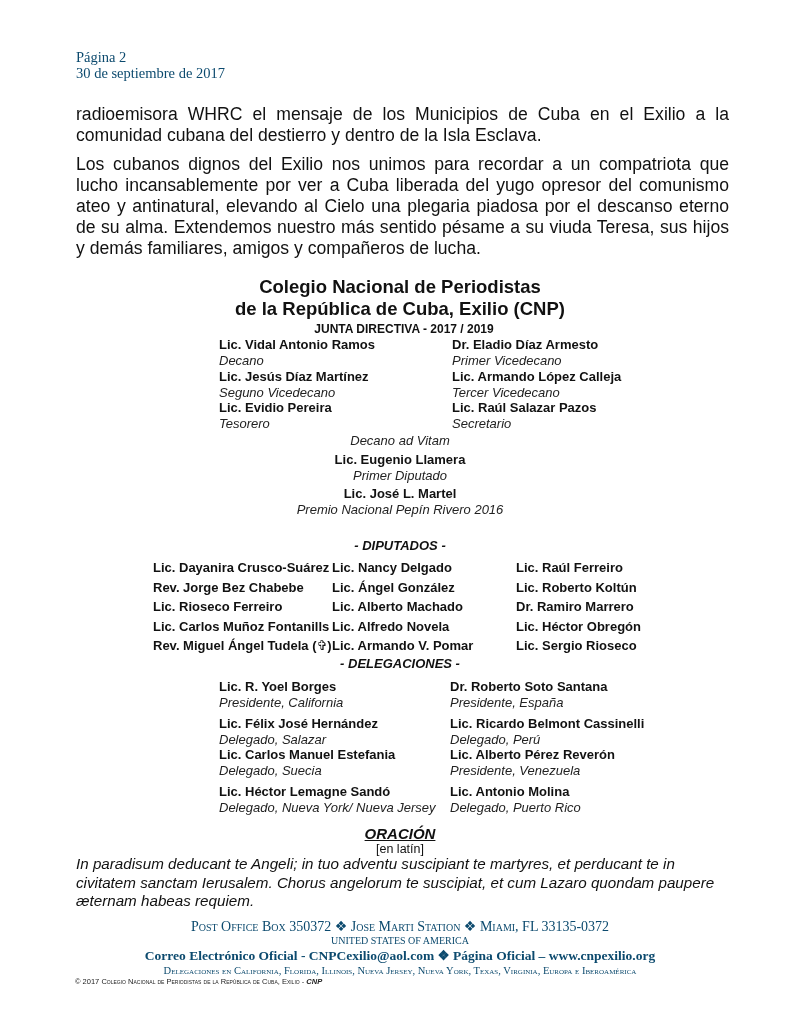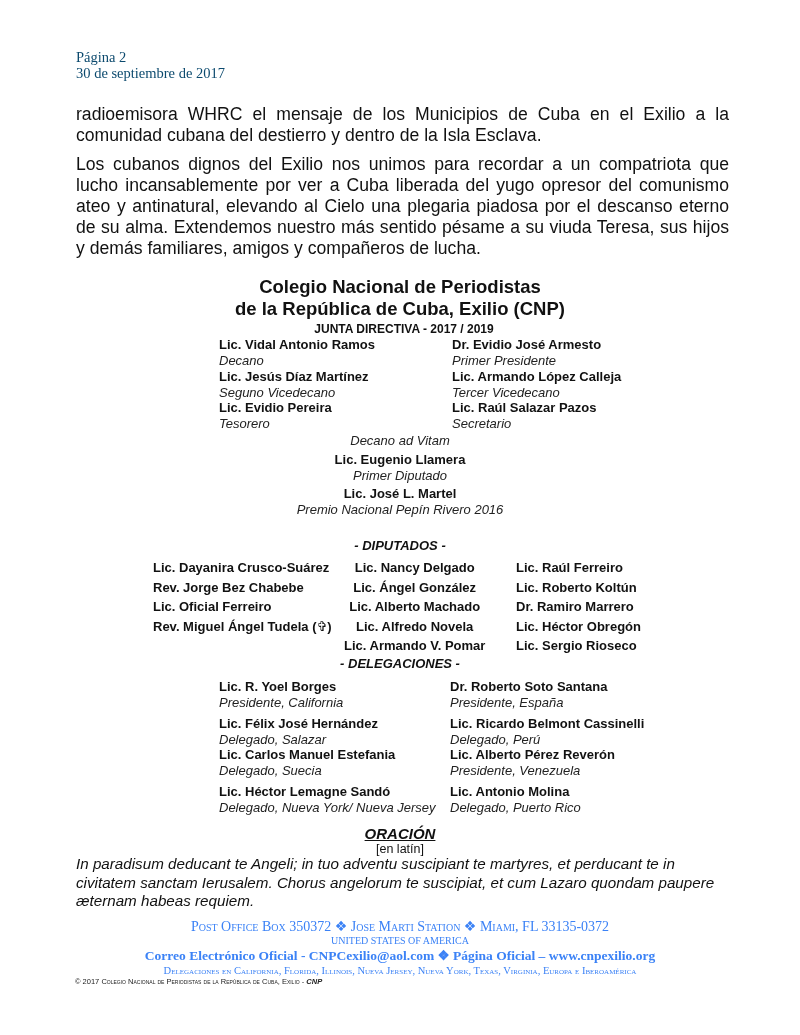--- a/index.html
+++ b/index.html
@@ -23,21 +23,21 @@
   .section-title { position:absolute; width:800px; left:0; text-align:center; font-weight:bold; font-style:italic; font-size:13px; }
 
   .dip-col { position:absolute; top:558px; }
   .dip-col .name { line-height:19.5px; }
 
   #oracion { position:absolute; left:0; top:826px; width:800px; }
   .oracion-title { text-align:center; font-weight:bold; font-style:italic; text-decoration:underline; font-size:15px; line-height:16px; }
   .oracion-sub { text-align:center; font-size:12.5px; line-height:15px; }
   .latin { position:absolute; left:76px; top:855px; width:660px; font-style:italic; font-size:15.2px; line-height:18.5px; }
 
-  #footer { position:absolute; left:0; top:918px; width:800px; text-align:center; color:#3b82f6; }
+  #footer { position:absolute; left:0; top:918px; width:800px; text-align:center; color:#0c4a6e; }
   .f1 { font-size:14px; line-height:17px; font-variant:small-caps; }
   .f2 { font-size:10px; line-height:12px; }
   .f3 { font-size:13.5px; line-height:17px; font-weight:bold; }
   .f4 { font-size:10.5px; line-height:13px; font-variant:small-caps; }
   .copy { position:absolute; left:75px; top:977px; font-size:7.5px; font-variant:small-caps; color:#222; }
   .copy b { font-style:italic; }
 </style>
 </head>
 <body>
 
@@ -59,45 +59,46 @@
 
 <div class="two-col sans" style="left:219px; top:337px;">
   <div class="name">Lic. Vidal Antonio Ramos</div>
   <div class="role">Decano</div>
   <div class="name">Lic. Jesús Díaz Martínez</div>
   <div class="role">Seguno Vicedecano</div>
   <div class="name">Lic. Evidio Pereira</div>
   <div class="role">Tesorero</div>
 </div>
 <div class="two-col sans" style="left:452px; top:337px;">
-  <div class="name">Dr. Evidio José Armesto</div>
-  <div class="role">Primer Presidente</div>
+  <div class="name">Dr. Eladio Díaz Armesto</div>
+  <div class="role">Primer Vicedecano</div>
   <div class="name">Lic. Armando López Calleja</div>
   <div class="role">Tercer Vicedecano</div>
   <div class="name">Lic. Raúl Salazar Pazos</div>
   <div class="role">Secretario</div>
 </div>
 
 <div class="sans" style="position:absolute; left:0; top:433px; width:800px; text-align:center;">
   <div class="role">Decano ad Vitam</div>
   <div class="name" style="margin-top:3px;">Lic. Eugenio Llamera</div>
   <div class="role">Primer Diputado</div>
   <div class="name" style="margin-top:3px;">Lic. José L. Martel</div>
   <div class="role">Premio Nacional Pepín Rivero 2016</div>
 </div>
 
 <div class="section-title sans" style="top:538px;">- DIPUTADOS -</div>
 
 <div class="dip-col sans" style="left:153px;">
   <div class="name">Lic. Dayanira Crusco-Suárez</div>
   <div class="name">Rev. Jorge Bez Chabebe</div>
-  <div class="name">Lic. Oficial Ferreiro</div>
+  <div class="name">Lic. Rioseco Ferreiro</div>
+  <div class="name">Lic. Carlos Muñoz Fontanills</div>
   <div class="name">Rev. Miguel Ángel Tudela (✞)</div>
 </div>
-<div class="dip-col sans" style="left:344px;text-align:center;">
+<div class="dip-col sans" style="left:332px;">
   <div class="name">Lic. Nancy Delgado</div>
   <div class="name">Lic. Ángel González</div>
   <div class="name">Lic. Alberto Machado</div>
   <div class="name">Lic. Alfredo Novela</div>
   <div class="name">Lic. Armando V. Pomar</div>
 </div>
 <div class="dip-col sans" style="left:516px;">
   <div class="name">Lic. Raúl Ferreiro</div>
   <div class="name">Lic. Roberto Koltún</div>
   <div class="name">Dr. Ramiro Marrero</div>

